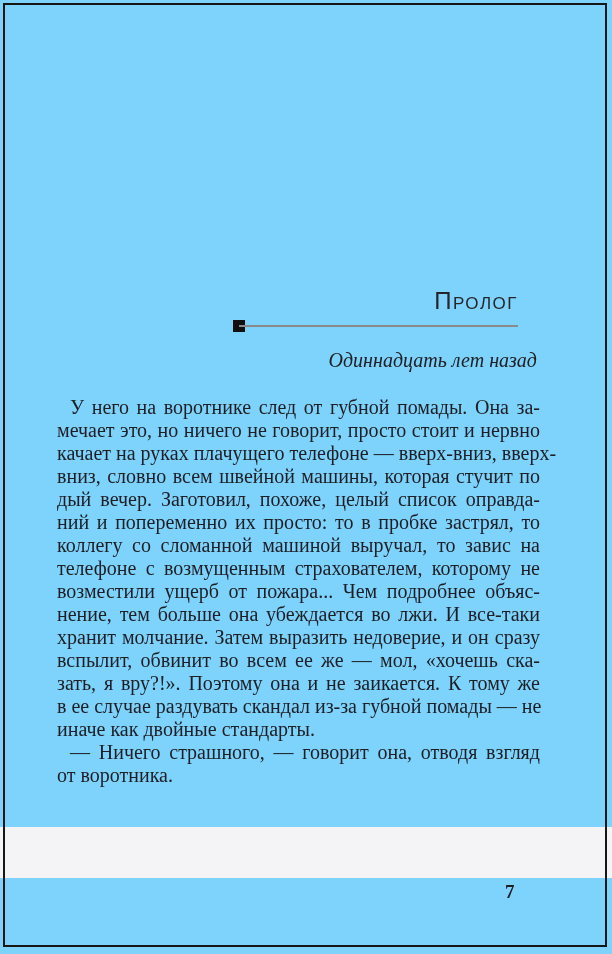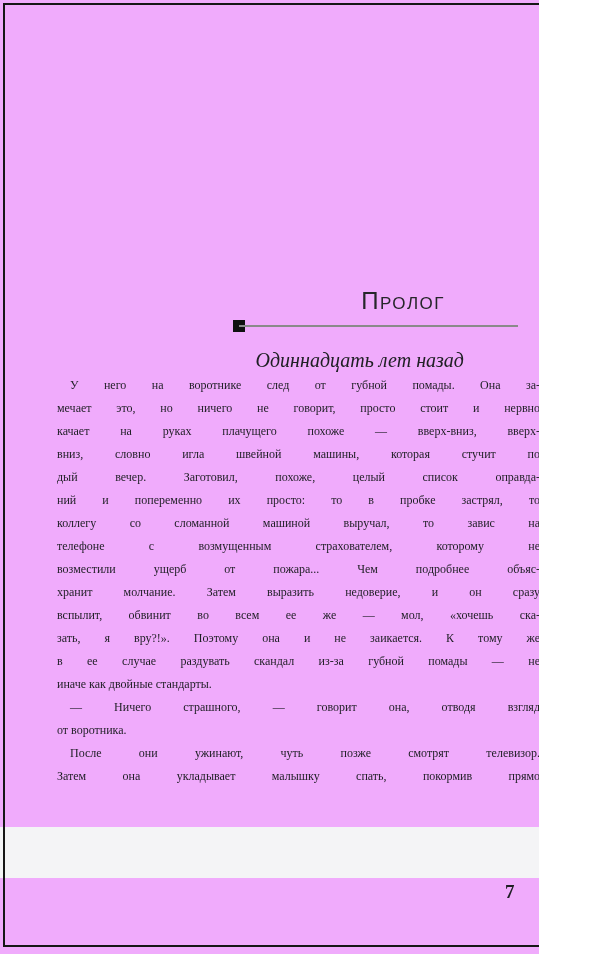--- a/index.html
+++ b/index.html
@@ -1,21 +1,21 @@
 <!DOCTYPE html>
 <html lang="ru"><head>
 <meta charset="utf-8">
 <style>
   * { margin: 0; padding: 0; box-sizing: border-box; }
   html, body { background: #ffffff; }
   .page {
     position: relative;
-    width: 539px;
+    width: 612px;
     height: 954px;
-    background: #f0abfc;
+    background: #7dd3fc;
     overflow: hidden;
     font-family: "Liberation Serif", serif;
   }
   .scan-band {
     position: absolute;
     left: 0;
     top: 827px;
     width: 612px;
     height: 51px;
     background: #f4f4f6;
@@ -67,23 +67,23 @@
     top: 349px;
     right: 75px;
     font-style: italic;
     font-size: 20px;
     color: #202025;
     white-space: nowrap;
   }
   .body-text {
     position: absolute;
     left: 57px;
-    top: 374px;
+    top: 396px;
     width: 483px;
-    font-size: 12px;
+    font-size: 20px;
     line-height: 23px;
     color: #1e1e24;
   }
   .line {
     white-space: nowrap;
     text-align: justify;
     text-align-last: justify;
   }
   .line.indent { padding-left: 13px; }
   .line.para-end { text-align-last: left; }
@@ -109,37 +109,34 @@
     <div class="rule-square"></div>
     <div class="rule-line"></div>
   </div>
 
   <div class="subtitle">Одиннадцать лет назад</div>
 
   <div class="body-text">
       <div>
         <div class="line indent">У него на воротнике след от губной помады. Она за-</div>
         <div class="line">мечает это, но ничего не говорит, просто стоит и нервно</div>
-        <div class="line">качает на руках плачущего похоже — вверх-вниз, вверх-</div>
-        <div class="line">вниз, словно игла швейной машины, которая стучит по</div>
+        <div class="line">качает на руках плачущего телефоне — вверх-вниз, вверх-</div>
+        <div class="line">вниз, словно всем швейной машины, которая стучит по</div>
         <div class="line">дый вечер. Заготовил, похоже, целый список оправда-</div>
         <div class="line">ний и попеременно их просто: то в пробке застрял, то</div>
         <div class="line">коллегу со сломанной машиной выручал, то завис на</div>
         <div class="line">телефоне с возмущенным страхователем, которому не</div>
         <div class="line">возместили ущерб от пожара... Чем подробнее объяс-</div>
+        <div class="line">нение, тем больше она убеждается во лжи. И все-таки</div>
         <div class="line">хранит молчание. Затем выразить недоверие, и он сразу</div>
         <div class="line">вспылит, обвинит во всем ее же — мол, «хочешь ска-</div>
         <div class="line">зать, я вру?!». Поэтому она и не заикается. К тому же</div>
         <div class="line">в ее случае раздувать скандал из-за губной помады — не</div>
         <div class="line para-end">иначе как двойные стандарты.</div>
       </div>
       <div>
         <div class="line indent">— Ничего страшного, — говорит она, отводя взгляд</div>
         <div class="line para-end">от воротника.</div>
       </div>
-      <div>
-        <div class="line indent">После они ужинают, чуть позже смотрят телевизор.</div>
-        <div class="line">Затем она укладывает малышку спать, покормив прямо</div>
-      </div>
     </div>
 
   <div class="page-number">7</div>
 </div>
 
 </body></html>

